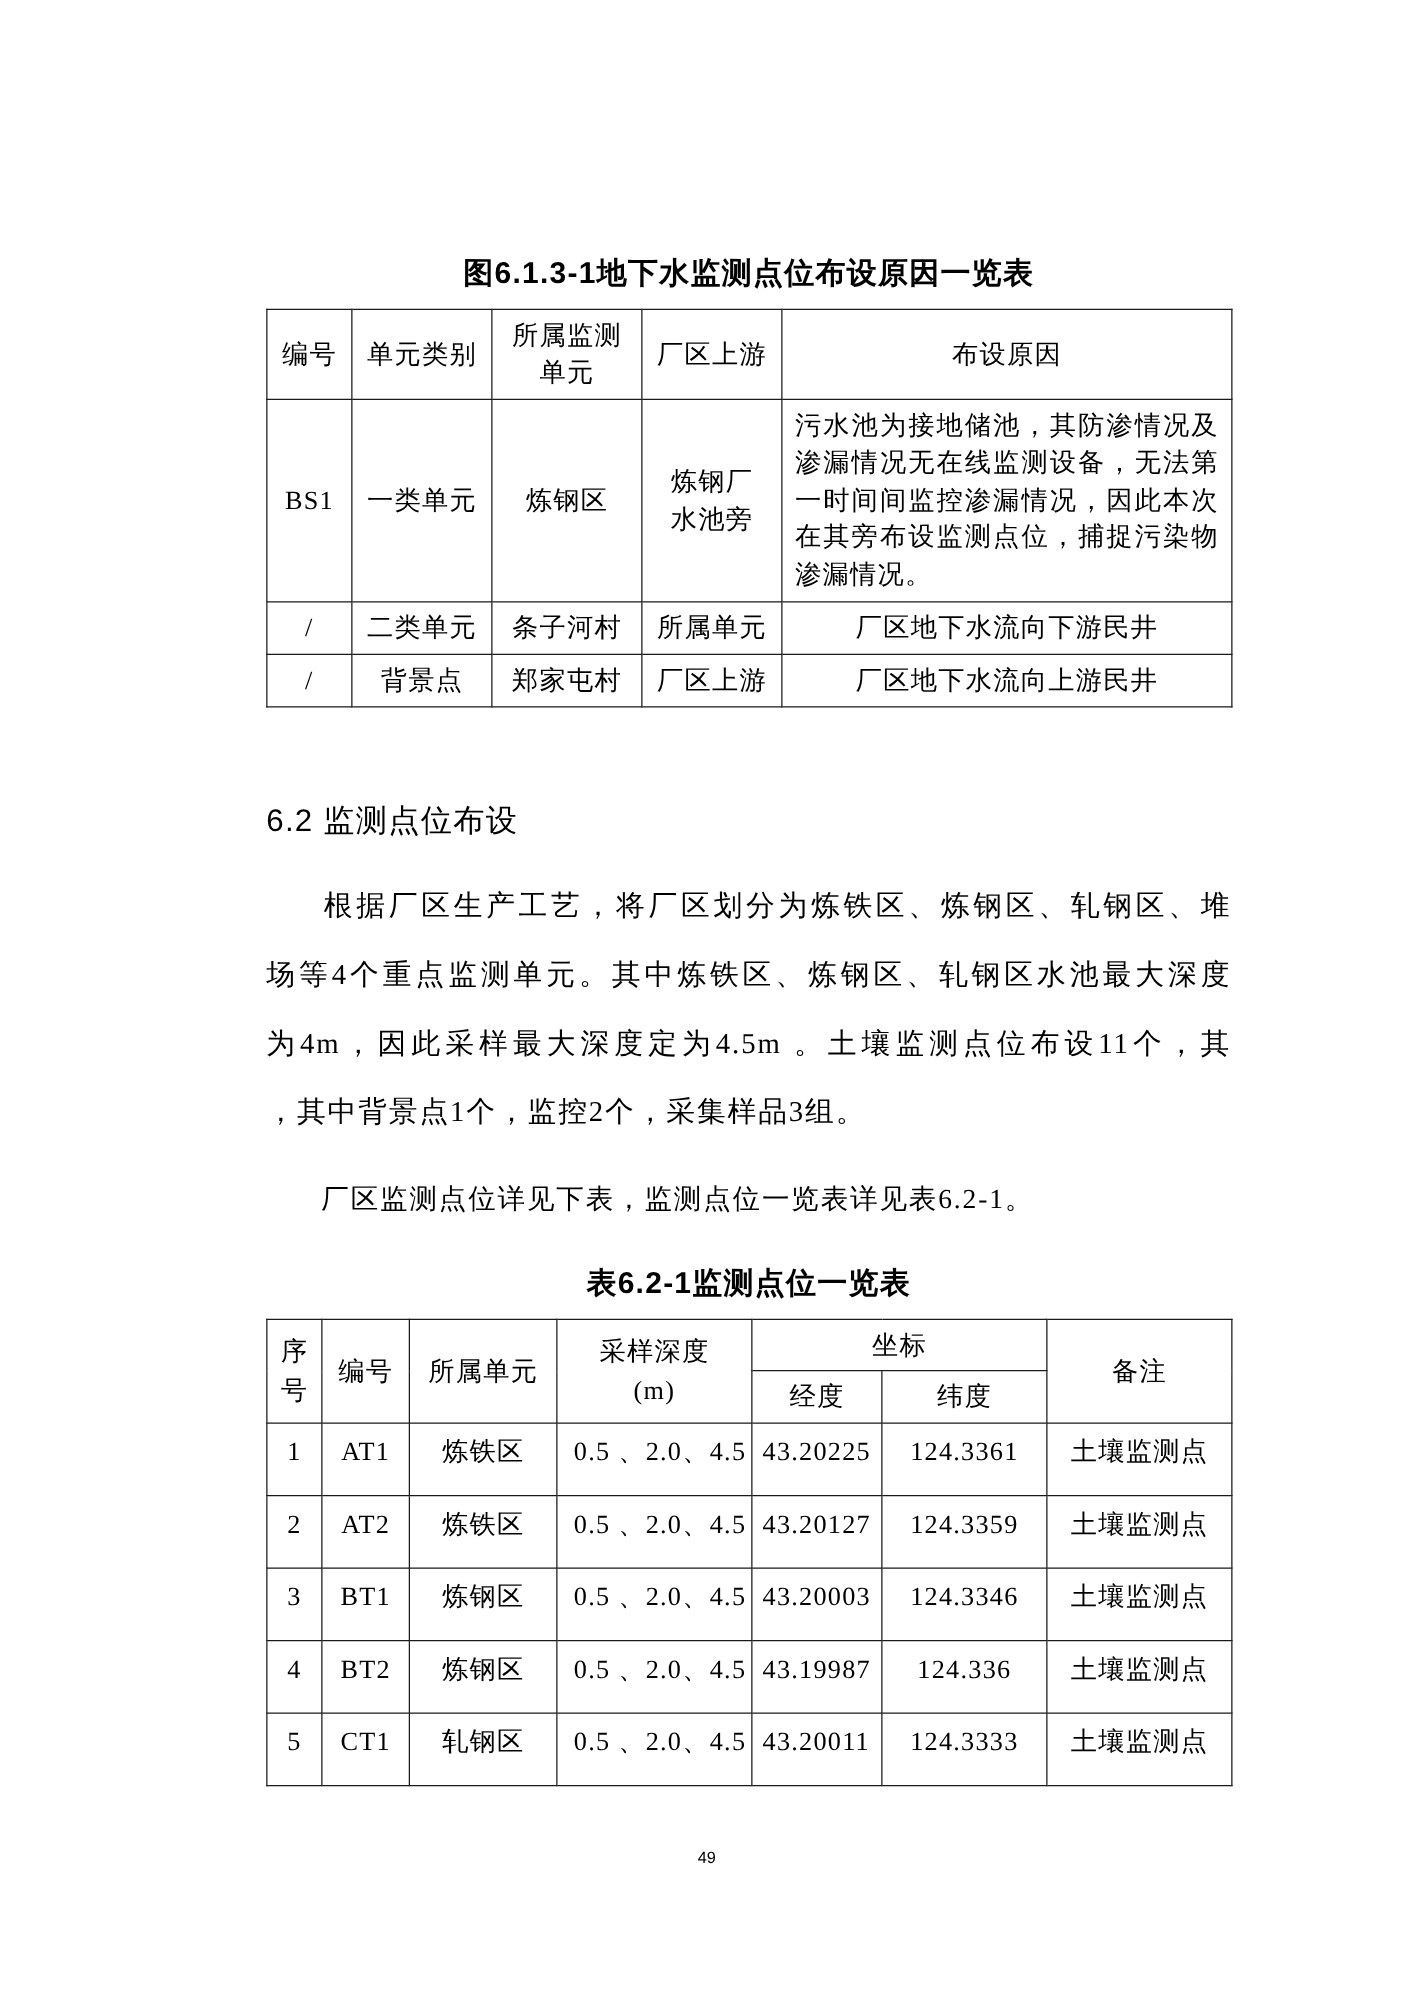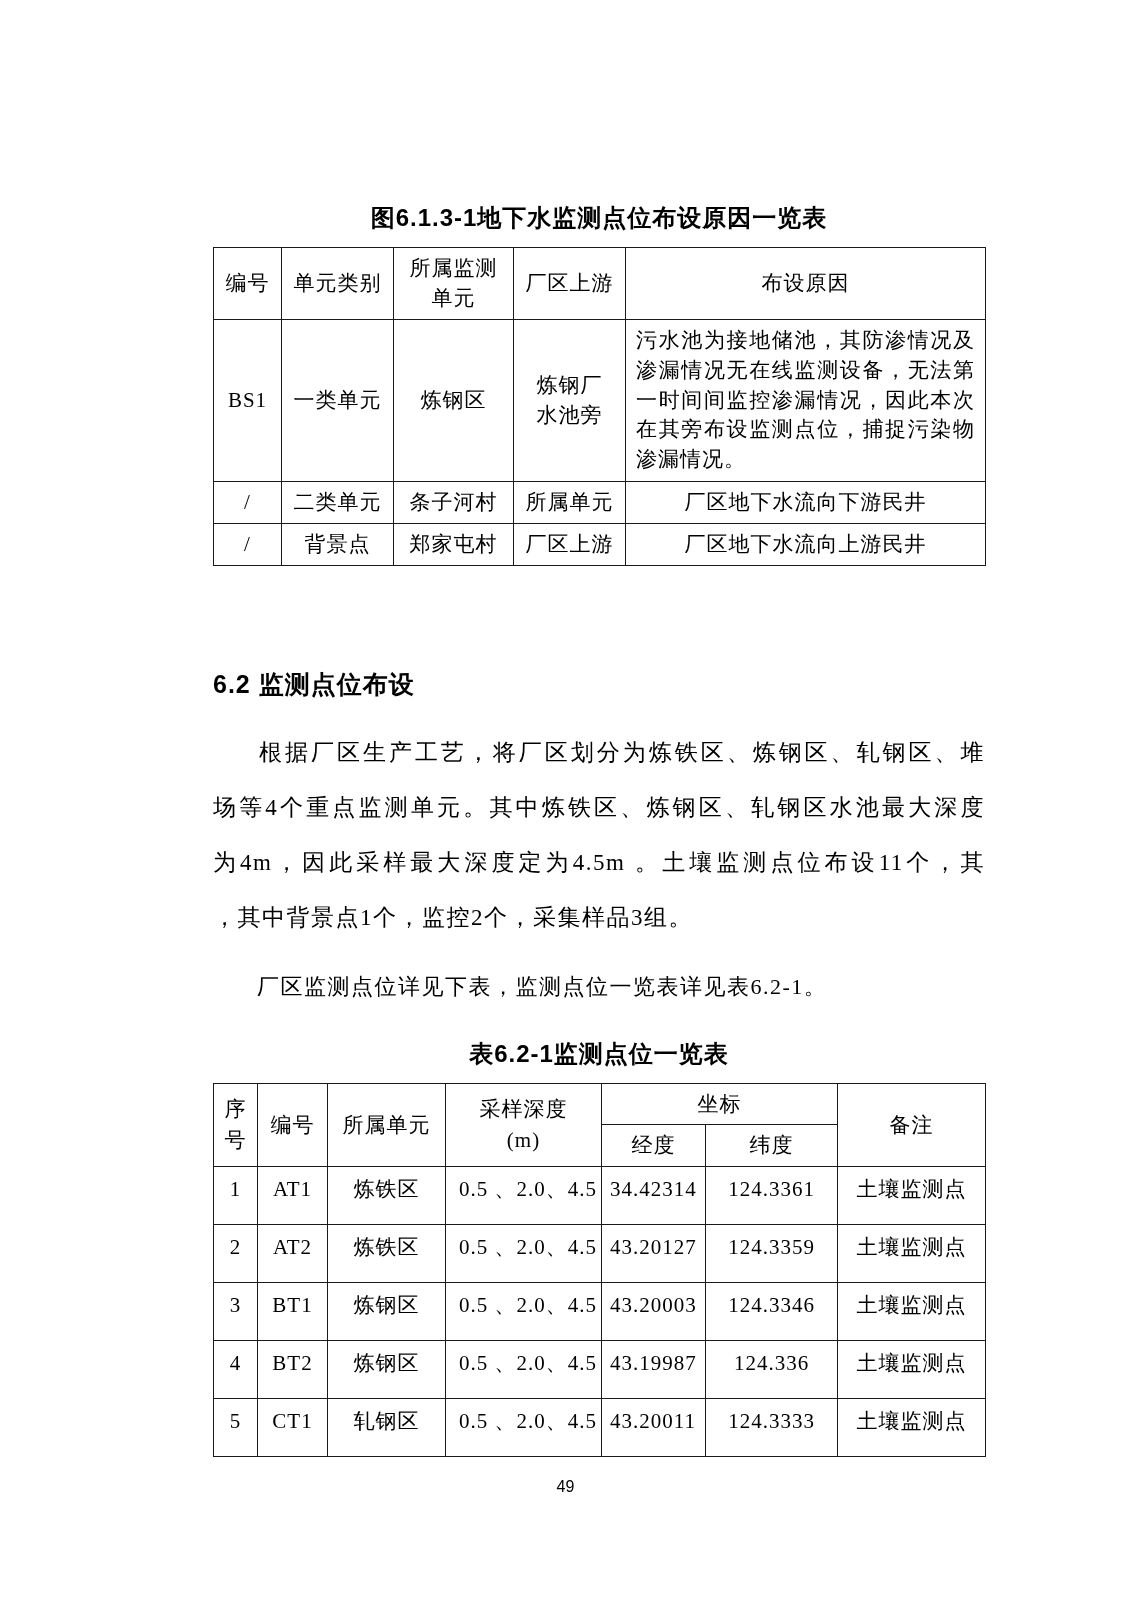--- a/index.html
+++ b/index.html
@@ -47,23 +47,23 @@
   }
   .t1 td.reason {
     text-align: justify;
     padding: 6px 10px;
     line-height: 1.42;
   }
   .t1 tr.hdr th { height: 60px; }
   .t1 tr.big td { height: 122px; }
   .t1 tr.small td { height: 42px; }
   .sec-heading {
-    margin-top: 102px;
+    margin-top: 74px;
     font-family: "Liberation Sans", "DejaVu Sans", sans-serif;
-    font-weight: bold;
+    font-weight: normal;
     font-size: 25px;
     letter-spacing: 1px;
   }
   .para { margin-top: 24px; font-size: 23px; letter-spacing: 1.5px; }
   .para .line { height: 55px; line-height: 55px; }
   .para .jline { text-align: justify; text-align-last: justify; }
   .para .indent { text-indent: 2em; }
   .para2 { margin-top: 14px; font-size: 22px; letter-spacing: 1.5px; }
   .para2 .line { height: 55px; line-height: 55px; text-indent: 2em; }
   .t2-title { margin-top: 24px; }
@@ -71,21 +71,21 @@
   .t2 td { height: 58px; vertical-align: top; padding-top: 7px; }
   .t2 td.left, .t2 th.left { text-align: right; padding-left: 6px; }
   .t2 td.lon { text-align: left; padding-left: 8px; }
   .page-number {
     position: absolute;
     left: 0;
     width: 100%;
     top: 1478px;
     text-align: center;
     font-family: "Liberation Sans", "DejaVu Sans", sans-serif;
-    font-size: 16px;
+    font-size: 13px;
   }
 </style>
 </head>
 <body>
 
 <div class="page">
   <div class="content">
 
     <div class="table-title">图6.1.3-1地下水监测点位布设原因一览表</div>
 
@@ -169,21 +169,21 @@
       </tr>
       <tr>
         <th>经度</th>
         <th>纬度</th>
       </tr>
       <tr>
         <td>1</td>
         <td>AT1</td>
         <td>炼铁区</td>
         <td class="left">0.5 、2.0、4.5</td>
-        <td class="lon">34.42314</td>
+        <td class="lon">43.20225</td>
         <td>124.3361</td>
         <td>土壤监测点</td>
       </tr>
       <tr>
         <td>2</td>
         <td>AT2</td>
         <td>炼铁区</td>
         <td class="left">0.5 、2.0、4.5</td>
         <td class="lon">43.20127</td>
         <td>124.3359</td>

